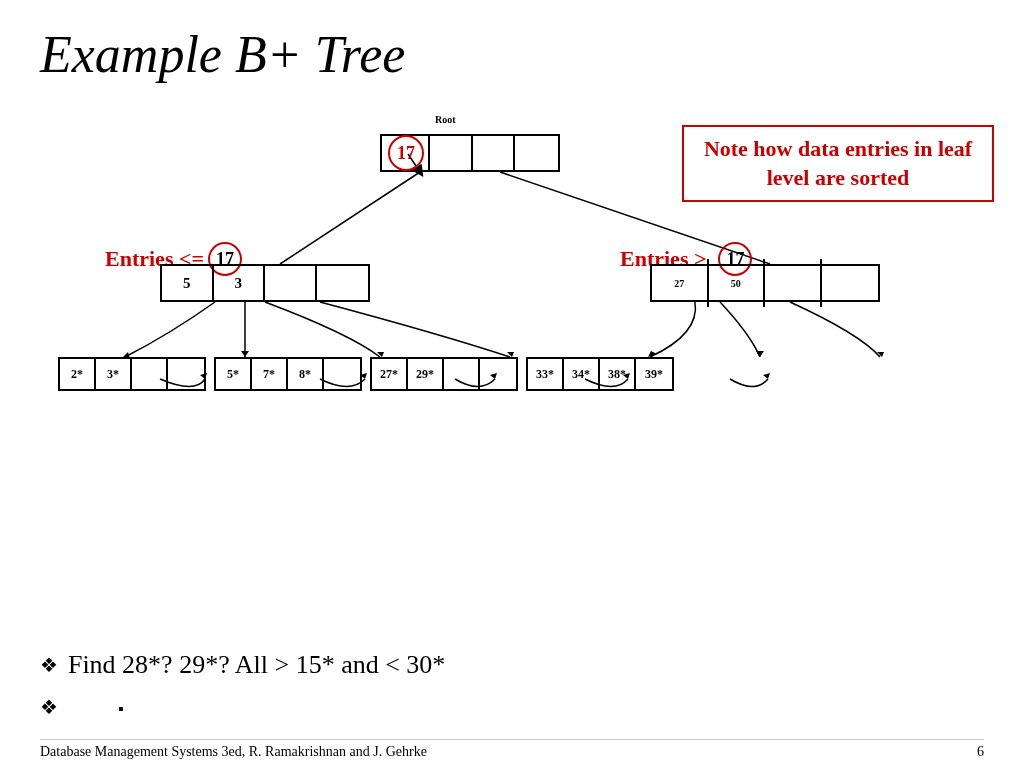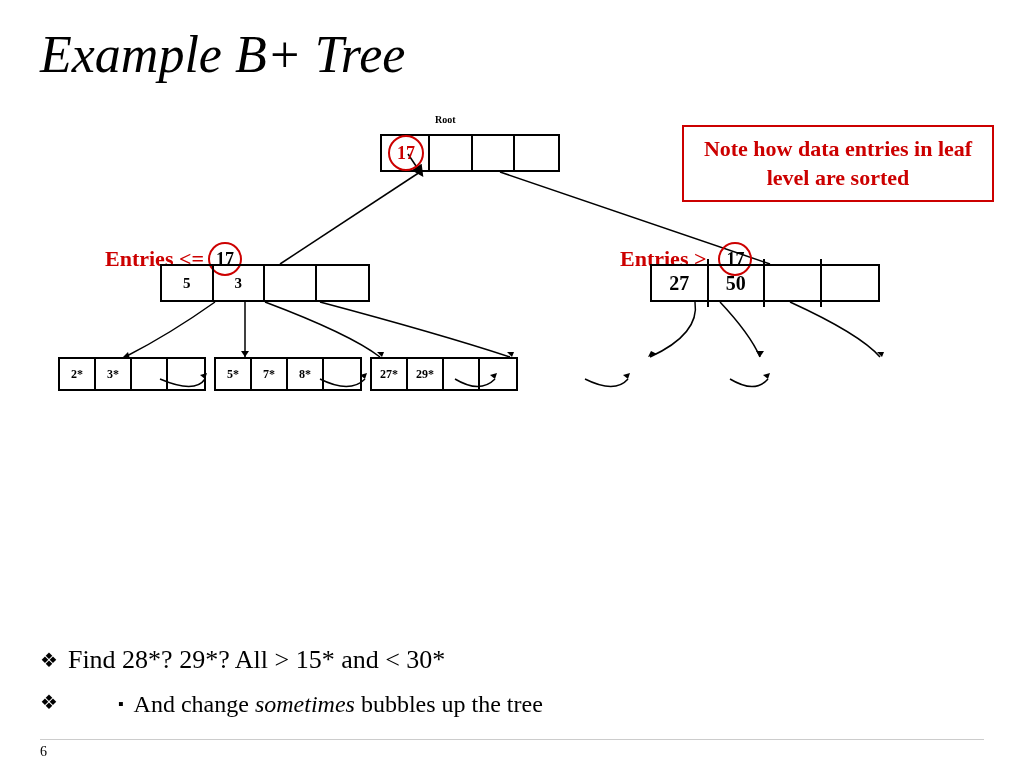--- a/index.html
+++ b/index.html
@@ -125,21 +125,21 @@
     .right-node {
       top: 170px;
       left: 610px;
       height: 38px;
       width: 230px;
     }
 
     .right-node .node-cell {
       width: 57px;
       height: 48px;
-      font-size: 20px;
+      font-size: 10px;
     }
 
     
     .root-label {
       position: absolute;
       top: 20px;
       left: 395px;
       font-size: 10px;
       font-weight: bold;
     }
@@ -394,36 +394,42 @@
 
 
 
       <div class="leaf-node">
         <div class="leaf-cell">27*</div>
         <div class="leaf-cell">29*</div>
         <div class="leaf-cell empty"></div>
         <div class="leaf-cell empty" style="border-right:none;"></div>
       </div>
 
+      <div class="leaf-node">
+        <div class="leaf-cell">33*</div>
+        <div class="leaf-cell">34*</div>
+        <div class="leaf-cell">38*</div>
+        <div class="leaf-cell" style="border-right:none;">39*</div>
+      </div>
     </div>
 
   </div>
 
   <div class="bullets">
     <div class="bullet-item">
       <span class="bullet-diamond">❖</span>
       <span>Find 28*? 29*? All &gt; 15* and &lt; 30*</span>
     </div>
     <div class="bullet-item">
       <span class="bullet-diamond">❖</span>
       <div>
         <div class="sub-bullet">
           <span class="sub-bullet-marker">▪</span>
-          <span>And change <span class="italic-text">sometimes</span> bubbles up the tree</span>
         </div>
       </div>
     </div>
   </div>
 
   <div class="footer">
+    <span>Database Management Systems 3ed, R. Ramakrishnan and J. Gehrke</span>
     <span>6</span>
   </div>
 </div>
 
 </body></html>

